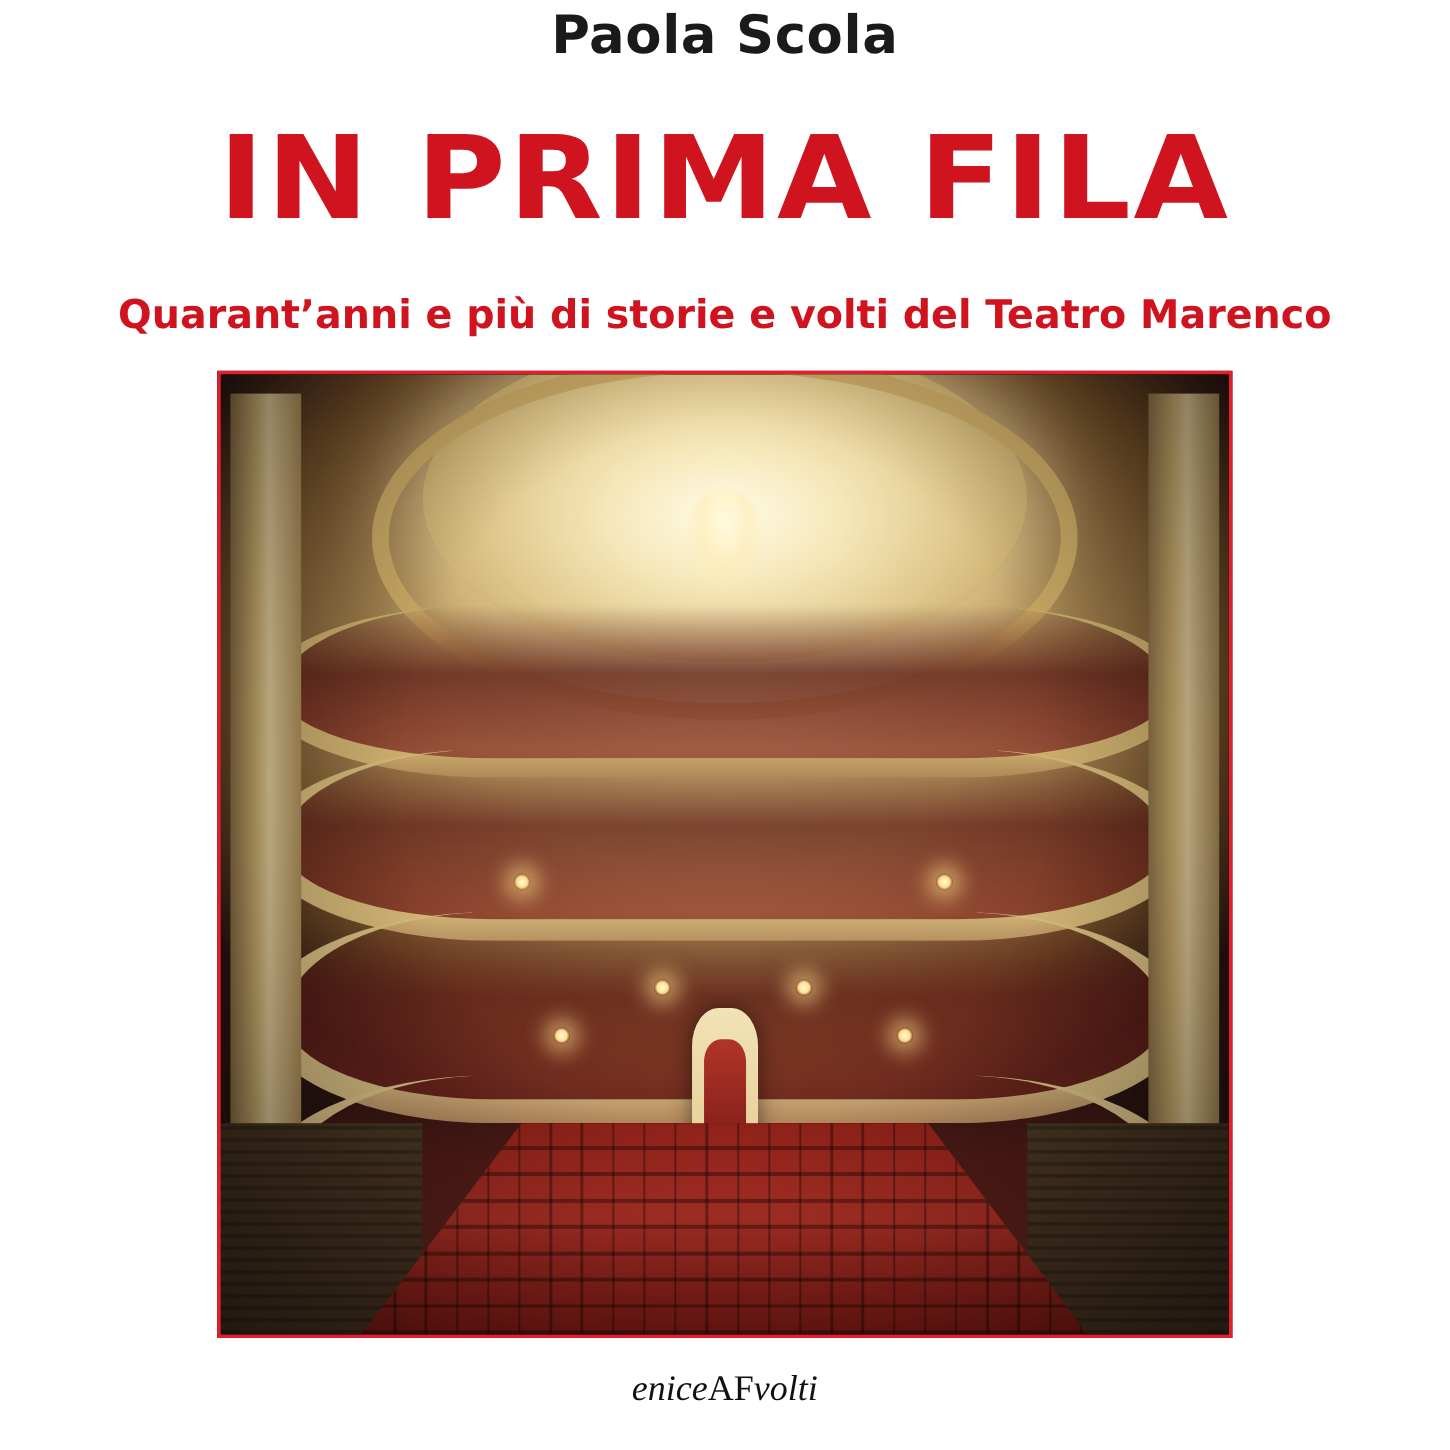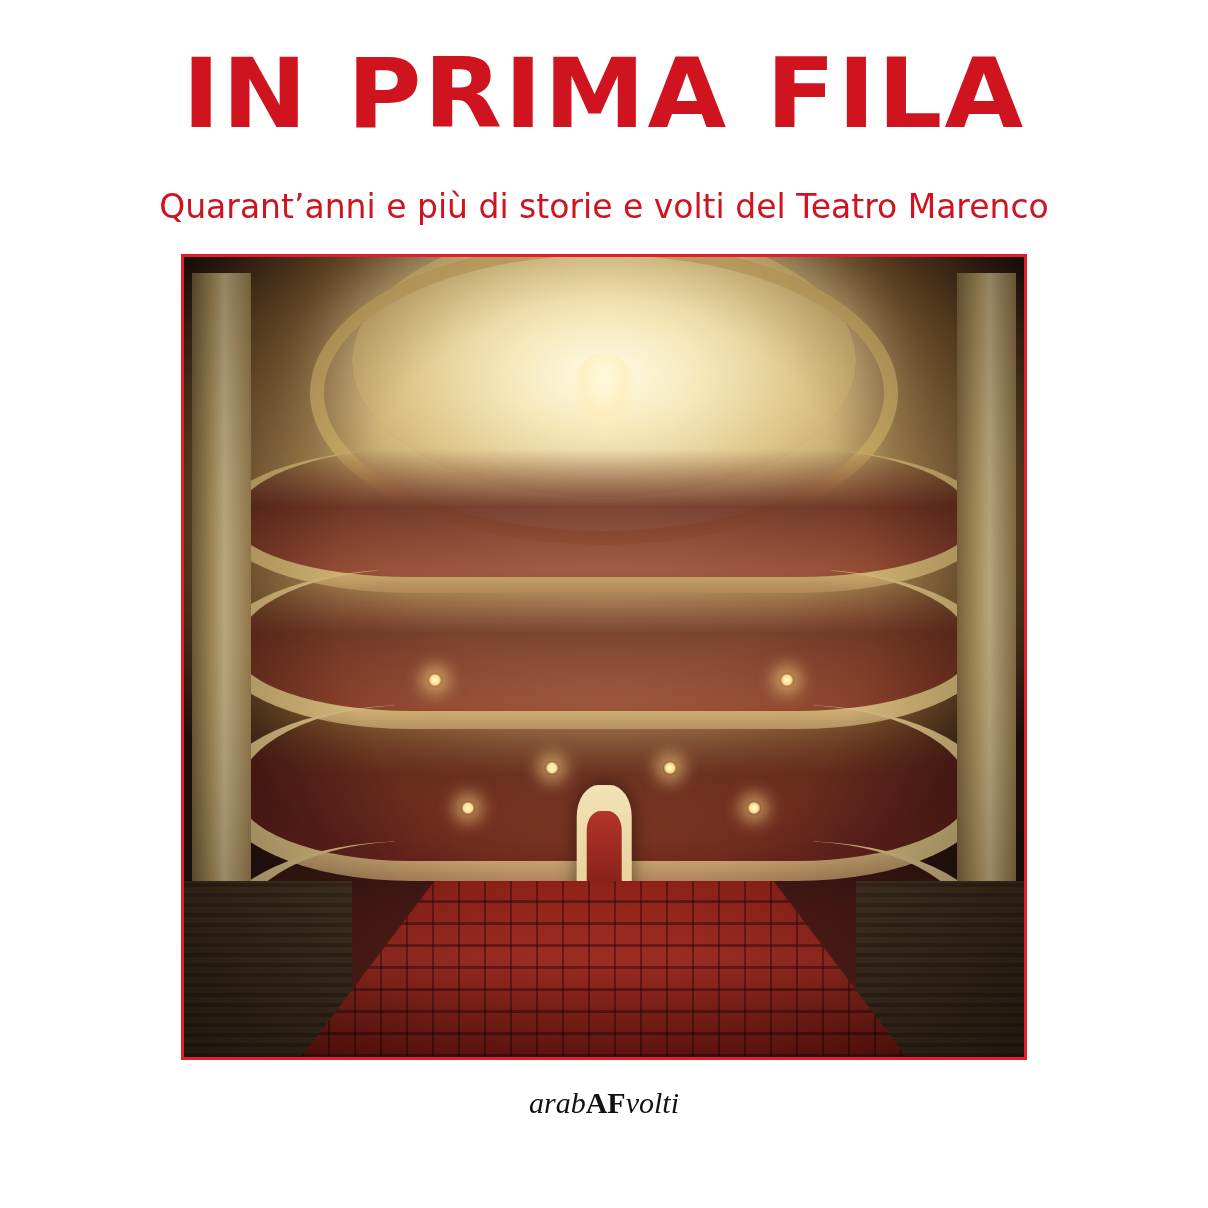--- a/index.html
+++ b/index.html
@@ -38,21 +38,21 @@
     color: #cf1420;
     letter-spacing: 2px;
     font-family: "DejaVu Sans", sans-serif;
     line-height: 1.05;
     text-align: center;
     transform: scaleX(1.06);
   }
   .subtitle {
     margin-top: 42px;
     font-size: 33px;
-    font-weight: normal;
+    font-weight: bold;
     color: #cf1420;
     text-align: center;
     font-family: "DejaVu Sans", sans-serif;
   }
   .photo-frame {
     margin-top: 28px;
     width: 846px;
     height: 806px;
     border: 3px solid #e0202c;
     box-sizing: border-box;
@@ -187,27 +187,28 @@
     background: radial-gradient(ellipse at 50% 42%, rgba(0,0,0,0) 45%, rgba(0,0,0,0.55) 100%);
     pointer-events: none;
   }
   .publisher {
     margin-top: 26px;
     font-size: 30px;
     color: #111111;
     font-family: "Liberation Serif", serif;
     font-style: italic;
   }
-  .publisher b { font-style: normal; font-weight: bold; }
+  .publisher b { font-style: normal; font-weight: normal; }
 </style>
 </head>
 <body>
 
 <div class="cover">
 
+  <div class="author">Paola Scola</div>
 
   <div class="title">IN PRIMA FILA</div>
 
   <div class="subtitle">Quarant’anni e più di storie e volti del Teatro Marenco</div>
 
   <div class="photo-frame">
     <div class="theatre">
       <div class="dome"></div>
       <div class="dome-ring"></div>
       <div class="chandelier"></div>
@@ -232,15 +233,15 @@
       </div>
 
       <div class="floor-left"></div>
       <div class="floor-right"></div>
       <div class="seats"></div>
 
       <div class="vignette"></div>
     </div>
   </div>
 
-  <div class="publisher"><span>arab</span><b>AF</b><span>volti</span></div>
+  <div class="publisher"><span>enice</span><b>AF</b><span>volti</span></div>
 
 </div>
 
 </body></html>

